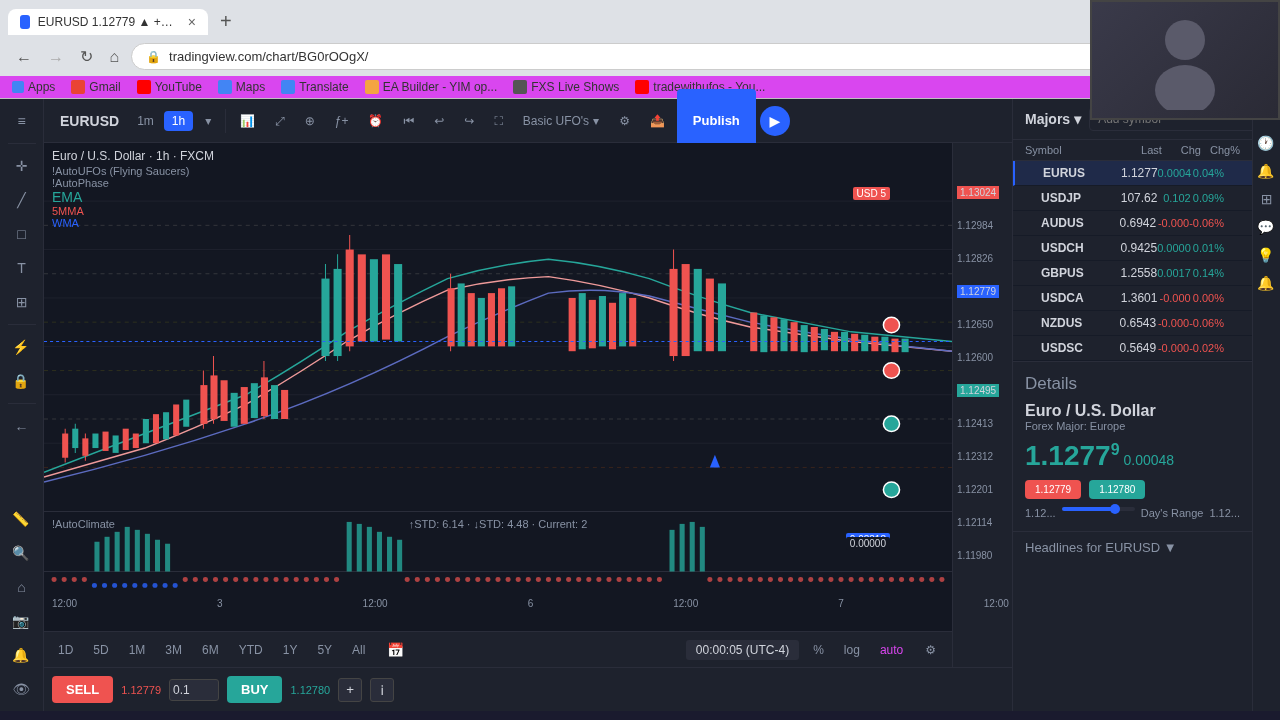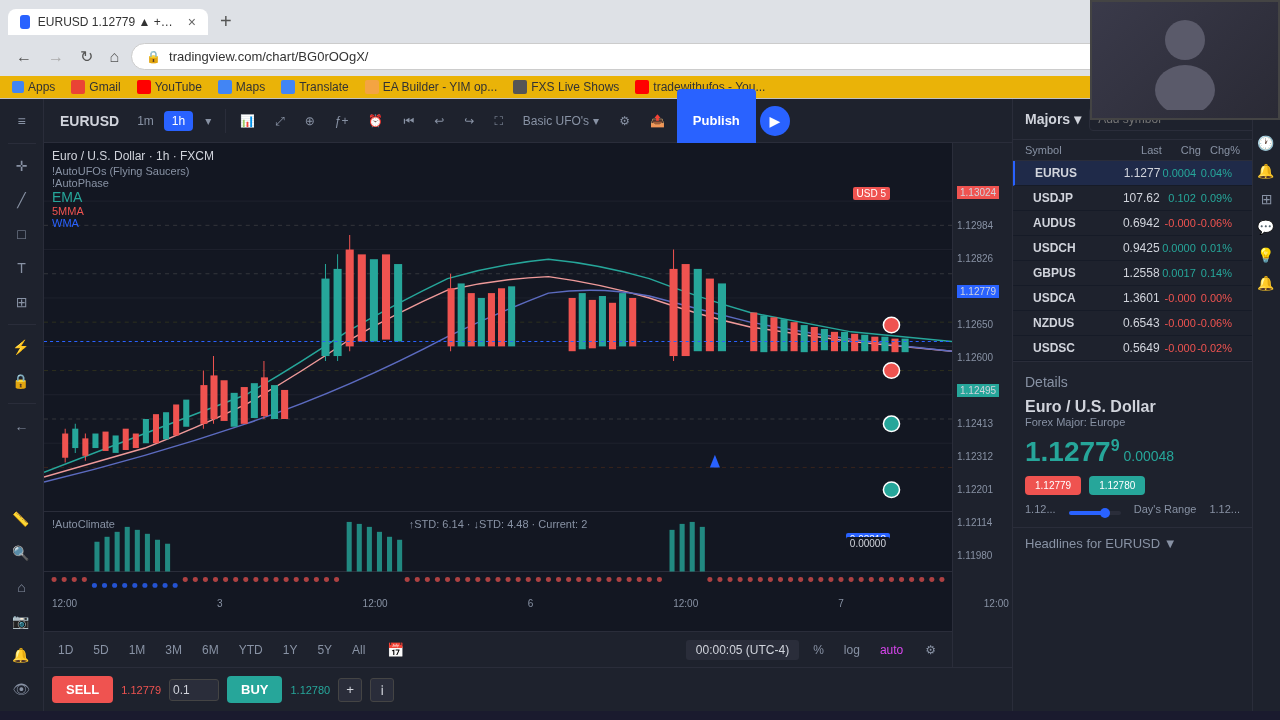--- a/index.html
+++ b/index.html
@@ -11,21 +11,21 @@
     .tab { display: flex; align-items: center; background: #fff; border-radius: 8px 8px 0 0; padding: 6px 12px; gap: 8px; font-size: 12px; color: #333; max-width: 200px; }
     .tab .favicon { width: 14px; height: 14px; background: #e55; border-radius: 50%; }
     .tab .tab-title { font-size: 12px; color: #333; white-space: nowrap; overflow: hidden; text-overflow: ellipsis; }
     .tab .close-tab { margin-left: 6px; color: #666; cursor: pointer; font-size: 14px; line-height: 1; }
     .new-tab-btn { background: none; border: none; color: #555; font-size: 20px; cursor: pointer; padding: 4px 8px; }
     .address-bar { display: flex; align-items: center; padding: 6px 12px; background: #dee1e6; gap: 8px; }
     .nav-btn { background: none; border: none; color: #555; font-size: 16px; cursor: pointer; padding: 4px; }
     .nav-btn:disabled { color: #aaa; }
     .url-bar { flex: 1; background: #fff; border: 1px solid #ccc; border-radius: 20px; padding: 5px 14px; font-size: 13px; color: #333; display: flex; align-items: center; gap: 8px; }
     .url-text { color: #333; font-size: 13px; }
-    .bookmarks-bar { display: flex; align-items: center; padding: 4px 12px; background: #eab308; gap: 16px; font-size: 12px; color: #333; border-bottom: 1px solid #c0c0c0; }
+    .bookmarks-bar { display: flex; align-items: center; padding: 4px 12px; background: #d946ef; gap: 16px; font-size: 12px; color: #333; border-bottom: 1px solid #c0c0c0; }
     .bookmark-item { display: flex; align-items: center; gap: 4px; cursor: pointer; white-space: nowrap; }
     .bookmark-icon { width: 14px; height: 14px; border-radius: 2px; }
 
     
     .app-body { display: flex; height: calc(720px - 108px); }
 
     
     .left-tools { width: 44px; background: #1e222d; display: flex; flex-direction: column; align-items: center; padding: 6px 0; gap: 2px; border-right: 1px solid #2a2d3a; }
     .tool-icon { width: 32px; height: 32px; display: flex; align-items: center; justify-content: center; color: #8892a4; cursor: pointer; border-radius: 4px; font-size: 14px; }
     .tool-separator { width: 28px; height: 1px; background: #2a2d3a; margin: 4px 0; }
@@ -64,40 +64,40 @@
     
     .right-panel { width: 240px; background: #1e222d; border-left: 1px solid #2a2d3a; display: flex; flex-direction: column; }
     .right-panel-header { display: flex; align-items: center; padding: 8px 12px; border-bottom: 1px solid #2a2d3a; gap: 8px; }
     .majors-btn { background: none; border: none; color: #d1d4dc; font-size: 14px; font-weight: bold; cursor: pointer; display: flex; align-items: center; gap: 4px; }
     .add-symbol-input { flex: 1; background: none; border: 1px solid #2a2d3a; color: #8892a4; border-radius: 4px; padding: 4px 8px; font-size: 12px; }
     .symbol-table-header { display: flex; padding: 4px 12px; border-bottom: 1px solid #2a2d3a; }
     .col-symbol { flex: 2; font-size: 11px; color: #8892a4; }
     .col-last { flex: 1.5; font-size: 11px; color: #8892a4; text-align: right; }
     .col-chg { flex: 1; font-size: 11px; color: #8892a4; text-align: right; }
     .col-chgpct { flex: 1; font-size: 11px; color: #8892a4; text-align: right; }
-    .symbol-row { display: flex; align-items: center; padding: 5px 20px; cursor: pointer; border-bottom: 1px solid #161b27; }
+    .symbol-row { display: flex; align-items: center; padding: 5px 28px; cursor: pointer; border-bottom: 1px solid #161b27; }
     .symbol-row.active { background: #2962FF22; border-left: 2px solid #2962FF; }
     .sym-name { flex: 2; font-size: 12px; color: #d1d4dc; font-weight: bold; }
     .sym-last { flex: 1.5; font-size: 12px; color: #d1d4dc; text-align: right; }
     .sym-chg-pos { flex: 1; font-size: 11px; color: #26a69a; text-align: right; }
     .sym-chg-neg { flex: 1; font-size: 11px; color: #ef5350; text-align: right; }
     .sym-chgpct-pos { flex: 1; font-size: 11px; color: #26a69a; text-align: right; }
     .sym-chgpct-neg { flex: 1; font-size: 11px; color: #ef5350; text-align: right; }
 
     
     .details-panel { padding: 12px; border-top: 1px solid #2a2d3a; }
-    .details-title { font-size: 14px; color: #8892a4; margin-bottom: 8px; }
+    .details-title { font-size: 17px; color: #8892a4; margin-bottom: 8px; }
     .details-name { font-size: 16px; font-weight: bold; color: #d1d4dc; }
     .details-sub { font-size: 11px; color: #8892a4; margin-bottom: 8px; }
     .big-price { font-size: 28px; color: #26a69a; font-weight: bold; }
     .price-change-pos { font-size: 14px; color: #26a69a; }
     .bid-ask { display: flex; gap: 8px; margin-top: 8px; }
     .bid-btn { background: #ef5350; color: #fff; border: none; border-radius: 4px; padding: 4px 10px; font-size: 12px; cursor: pointer; }
     .ask-btn { background: #26a69a; color: #fff; border: none; border-radius: 4px; padding: 4px 10px; font-size: 12px; cursor: pointer; }
-    .day-range { display: flex; align-items: flex-end; gap: 13px; margin-top: 8px; font-size: 11px; color: #8892a4; }
+    .day-range { display: flex; align-items: flex-start; gap: 6px; margin-top: 8px; font-size: 11px; color: #8892a4; }
     .range-bar { flex: 1; height: 4px; background: #2a2d3a; border-radius: 2px; position: relative; }
     .range-fill { height: 100%; background: #2962FF; border-radius: 2px; width: 70%; }
     .range-dot { width: 10px; height: 10px; background: #2962FF; border-radius: 50%; position: absolute; top: -3px; right: 20%; }
 
     
     .right-icons { width: 28px; background: #1e222d; border-left: 1px solid #2a2d3a; display: flex; flex-direction: column; align-items: center; padding: 8px 0; gap: 12px; }
     .side-icon { color: #8892a4; font-size: 14px; cursor: pointer; }
 
     
     .chart-svg { position: absolute; top: 0; left: 0; width: 100%; height: 100%; }

